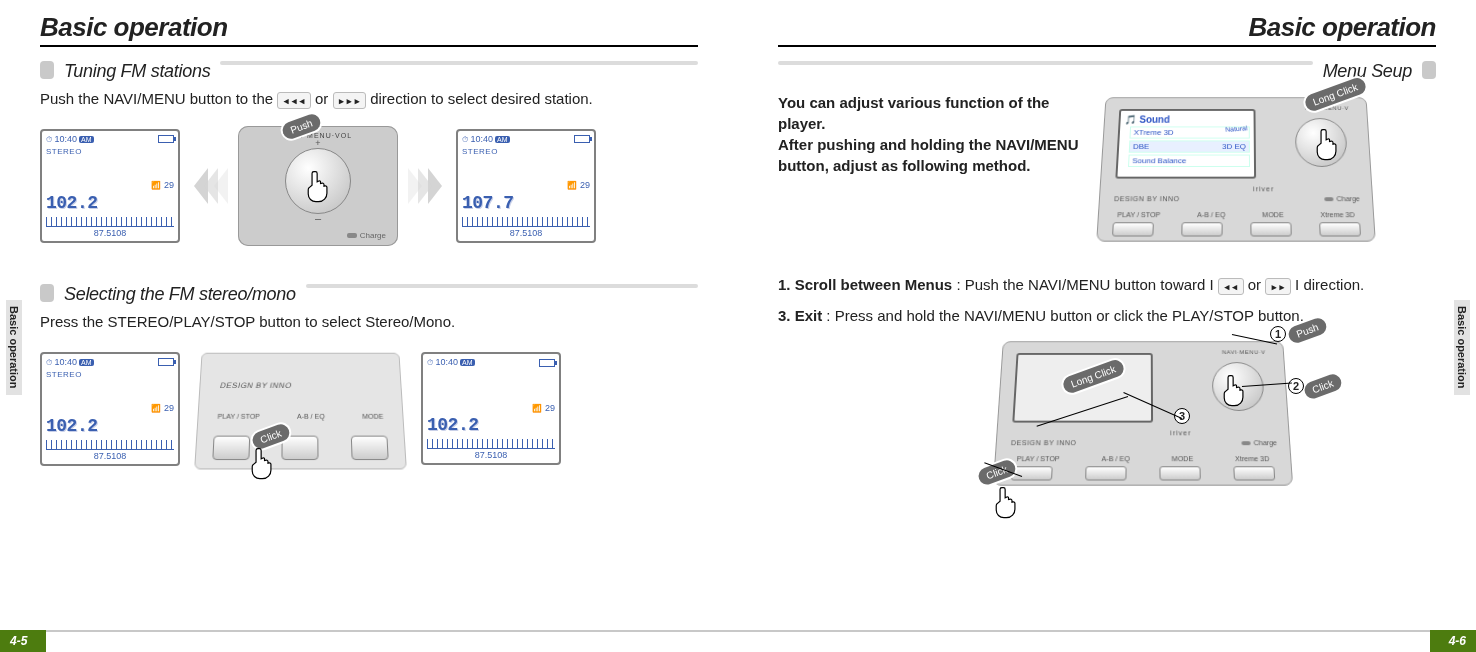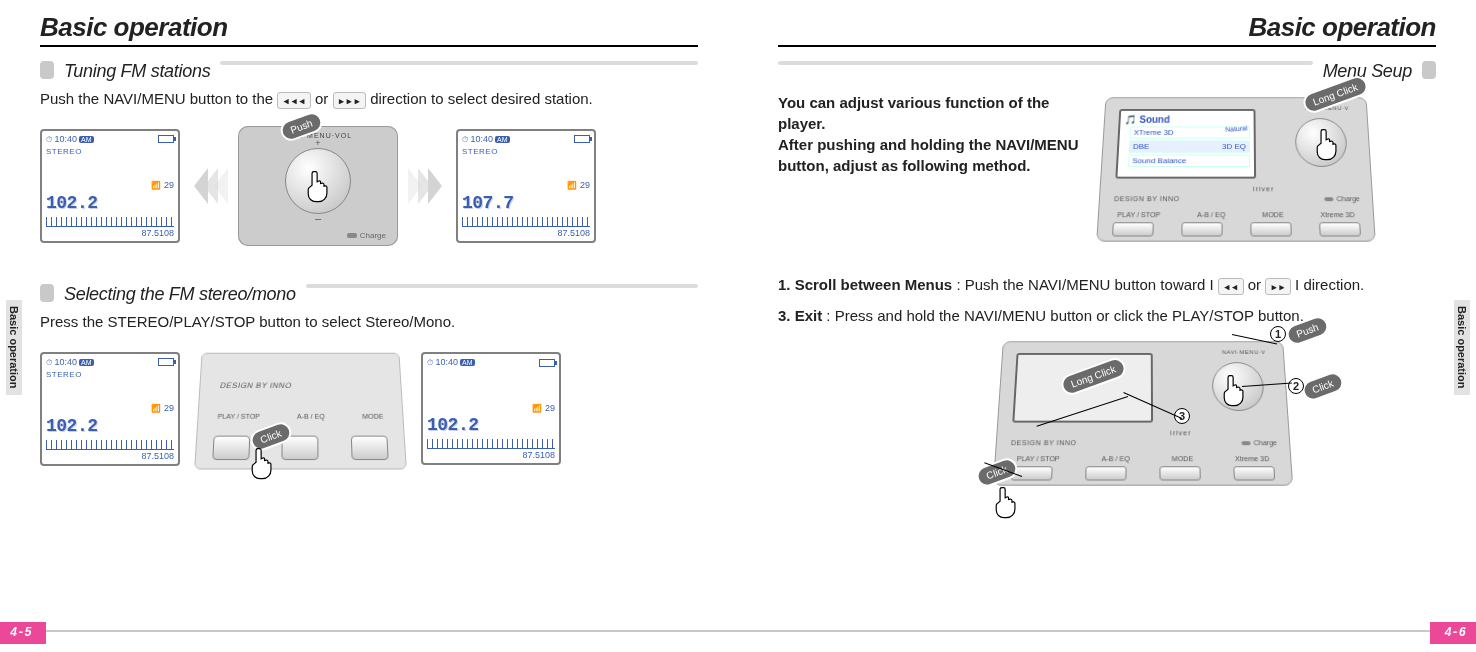--- a/index.html
+++ b/index.html
@@ -94,21 +94,21 @@
   .lcd-freq-row { display:flex; justify-content:space-between; align-items:center; margin-top:2px;}
   .lcd-freq { font-family:"Courier New",monospace; font-size:18px; letter-spacing:-0.5px; font-weight:bold; text-shadow:1px 1px 0 #c9d0e8;margin-top:35px;}
   .lcd-vol { font-size:9px; }
   .lcd-vol::before { content:"📶 "; font-size:8px;}
   .lcd-scale {
     height:10px;
     margin-top:4px;
     background: repeating-linear-gradient(90deg,#3a5fb0 0,#3a5fb0 1px,transparent 1px,transparent 5px);
     border-bottom:1px solid #3a5fb0;
   }
-  .lcd-range { display:flex; justify-content:flex-end; font-size:9px; margin-top:1px;}
+  .lcd-range { display:flex; justify-content:center; font-size:9px; margin-top:1px;}
 
   .device-knob {
     width: 160px;
     height: 120px;
     position:relative;
     background:#ccc;
     border-radius:10px;
     box-shadow: inset 0 0 0 1px #999;
   }
   .device-knob .arc-label {
@@ -259,26 +259,25 @@
     font-size:11px;
     font-weight:bold;
     text-align:center;
     padding:6px 2px;
   }
   .side-tab.left{ left:6px; top:300px; background:#e2e2e2;}
   .side-tab.right{ right:6px; top:300px; background:#e2e2e2;}
 
   
   .footer-bar{
-    position:absolute;bottom:8px;height:22px;
-    background:#ec4899;color:#fff;
+    position:absolute;bottom:0;height:22px;
+    background:#4d7c0f;color:#fff;
     font-size:12px;font-style:italic;font-weight:bold;
     display:flex;align-items:center;
     padding:0 10px;
-    font-family:Liberation Mono, monospace;
   }
   .footer-bar.left{left:0;width:46px;}
   .footer-bar.right{right:0;width:46px;justify-content:flex-end;}
   .footer-rule{
     position:absolute;bottom:20px;height:2px;background:#c8c8c8;
   }
   .footer-rule.left{left:46px;right:0;}
   .footer-rule.right{right:46px;left:0;}
 
   

